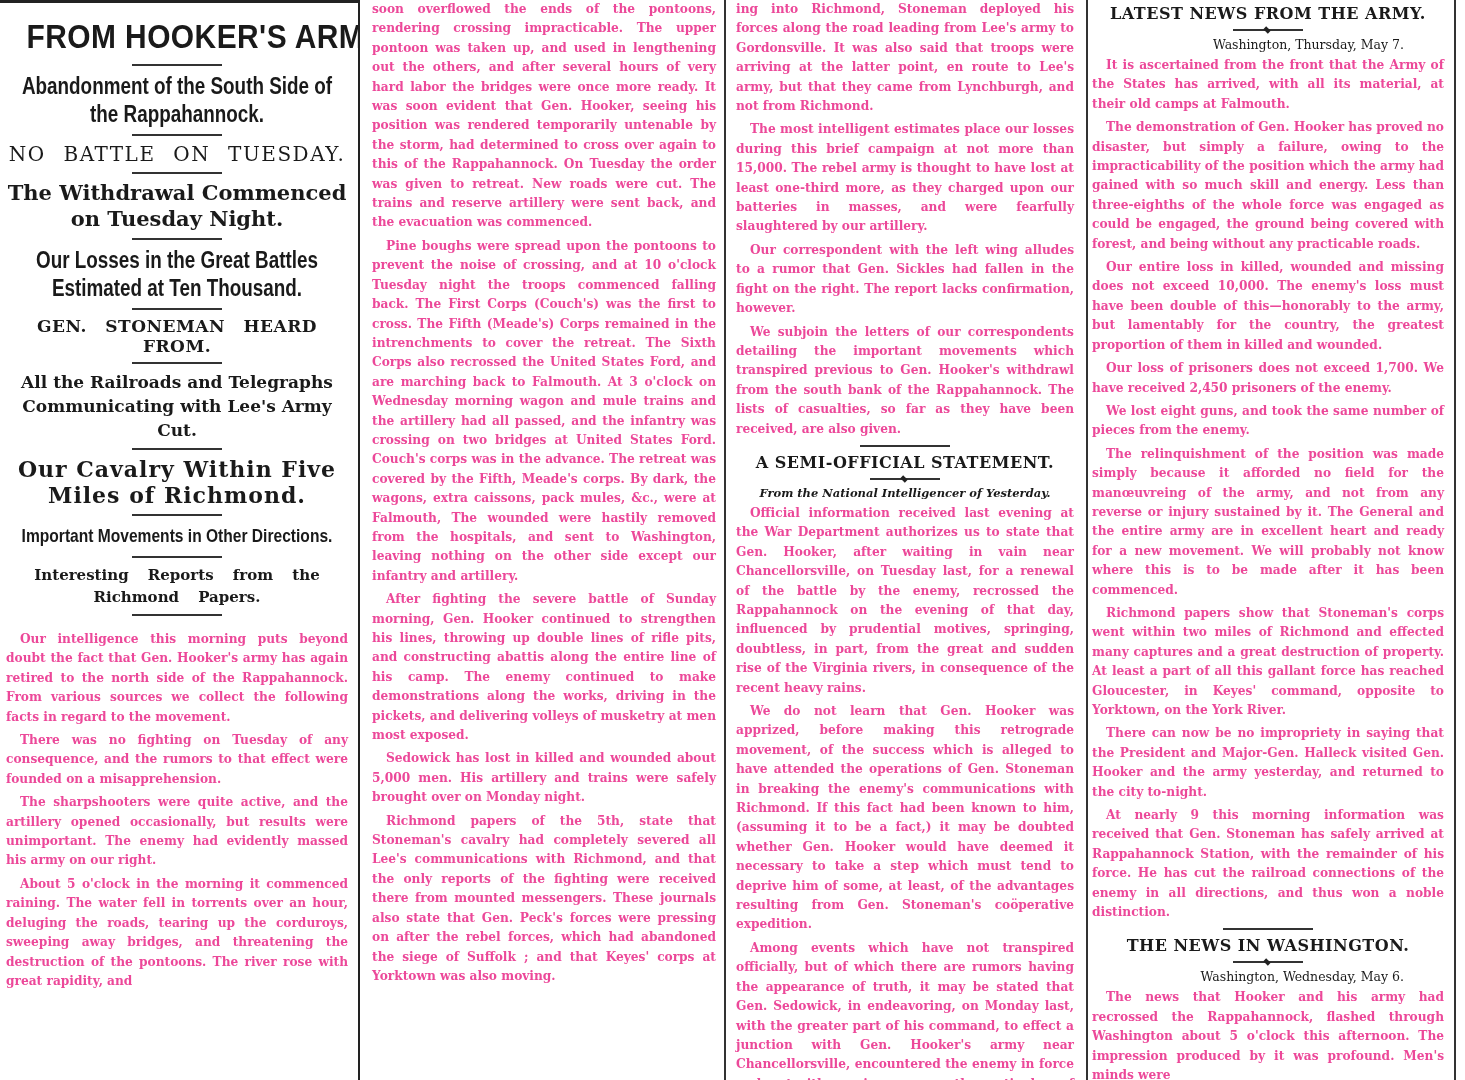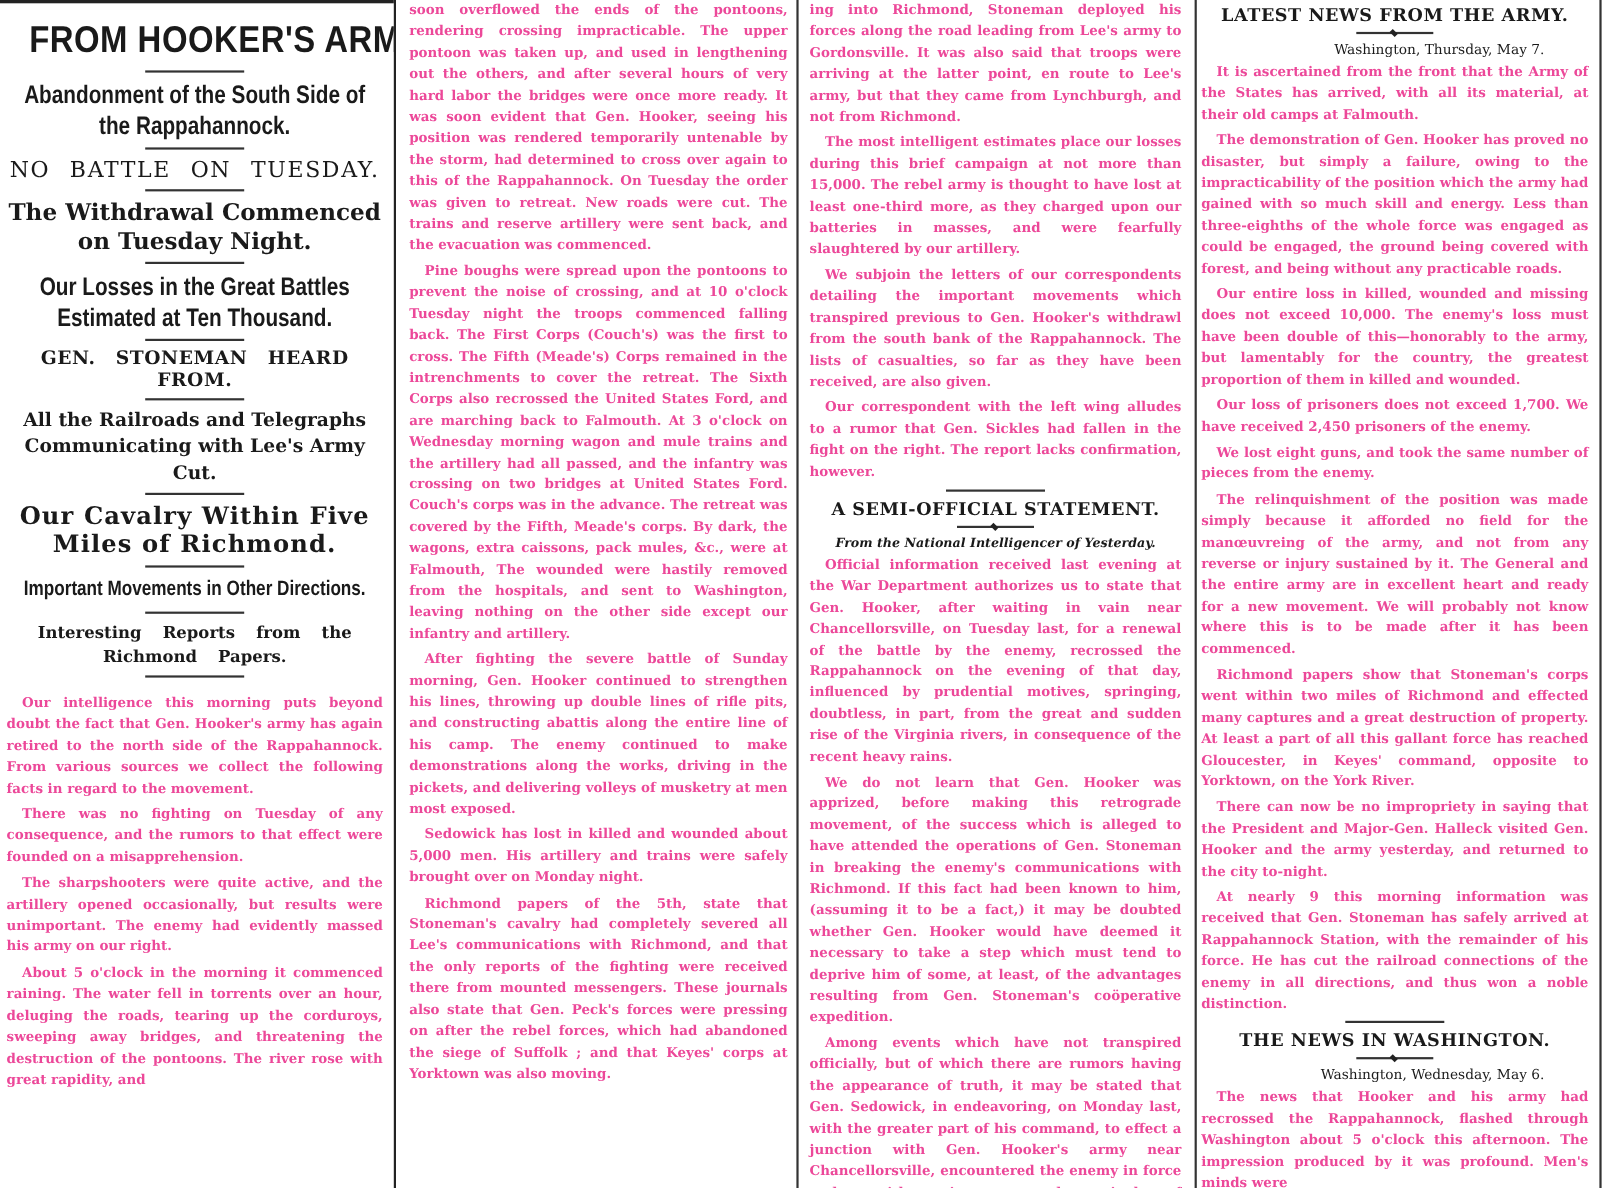--- a/index.html
+++ b/index.html
@@ -60,22 +60,22 @@
   <p>Pine boughs were spread upon the pontoons to prevent the noise of crossing, and at 10 o'clock Tuesday night the troops commenced falling back. The First Corps (Couch's) was the first to cross. The Fifth (Meade's) Corps remained in the intrenchments to cover the retreat. The Sixth Corps also recrossed the United States Ford, and are marching back to Falmouth. At 3 o'clock on Wednesday morning wagon and mule trains and the artillery had all passed, and the infantry was crossing on two bridges at United States Ford. Couch's corps was in the advance. The retreat was covered by the Fifth, Meade's corps. By dark, the wagons, extra caissons, pack mules, &amp;c., were at Falmouth, The wounded were hastily removed from the hospitals, and sent to Washington, leaving nothing on the other side except our infantry and artillery.</p>
   <p>After fighting the severe battle of Sunday morning, Gen. Hooker continued to strengthen his lines, throwing up double lines of rifle pits, and constructing abattis along the entire line of his camp. The enemy continued to make demonstrations along the works, driving in the pickets, and delivering volleys of musketry at men most exposed.</p>
   <p>Sedowick has lost in killed and wounded about 5,000 men. His artillery and trains were safely brought over on Monday night.</p>
   <p>Richmond papers of the 5th, state that Stoneman's cavalry had completely severed all Lee's communications with Richmond, and that the only reports of the fighting were received there from mounted messengers. These journals also state that Gen. Peck's forces were pressing on after the rebel forces, which had abandoned the siege of Suffolk ; and that Keyes' corps at Yorktown was also moving.</p>
 
 </div>
 
 <div class="col" id="c3">
   <p class="first" style="text-indent:0">ing into Richmond, Stoneman deployed his forces along the road leading from Lee's army to Gordonsville. It was also said that troops were arriving at the latter point, en route to Lee's army, but that they came from Lynchburgh, and not from Richmond.</p>
   <p>The most intelligent estimates place our losses during this brief campaign at not more than 15,000. The rebel army is thought to have lost at least one-third more, as they charged upon our batteries in masses, and were fearfully slaughtered by our artillery.</p>
+  <p>Our correspondent with the left wing alludes to a rumor that Gen. Sickles had fallen in the fight on the right. The report lacks confirmation, however.</p>
   <p>We subjoin the letters of our correspondents detailing the important movements which transpired previous to Gen. Hooker's withdrawl from the south bank of the Rappahannock. The lists of casualties, so far as they have been received, are also given.</p>
-  <p>Our correspondent with the left wing alludes to a rumor that Gen. Sickles had fallen in the fight on the right. The report lacks confirmation, however.</p>
   <div class="rule"></div>
   <div class="sec-head">A SEMI-OFFICIAL STATEMENT.</div>
   <div class="rule diamond"></div>
   <div class="byline">From the National Intelligencer of Yesterday.</div>
   <p>Official information received last evening at the War Department authorizes us to state that Gen. Hooker, after waiting in vain near Chancellorsville, on Tuesday last, for a renewal of the battle by the enemy, recrossed the Rappahannock on the evening of that day, influenced by prudential motives, springing, doubtless, in part, from the great and sudden rise of the Virginia rivers, in consequence of the recent heavy rains.</p>
   <p>We do not learn that Gen. Hooker was apprized, before making this retrograde movement, of the success which is alleged to have attended the operations of Gen. Stoneman in breaking the enemy's communications with Richmond. If this fact had been known to him, (assuming it to be a fact,) it may be doubted whether Gen. Hooker would have deemed it necessary to take a step which must tend to deprive him of some, at least, of the advantages resulting from Gen. Stoneman's coöperative expedition.</p>
   <p>Among events which have not transpired officially, but of which there are rumors having the appearance of truth, it may be stated that Gen. Sedowick, in endeavoring, on Monday last, with the greater part of his command, to effect a junction with Gen. Hooker's army near Chancellorsville, encountered the enemy in force and met with a serious reverse, the particulars of which are not yet known.</p>
 
 </div>
 

